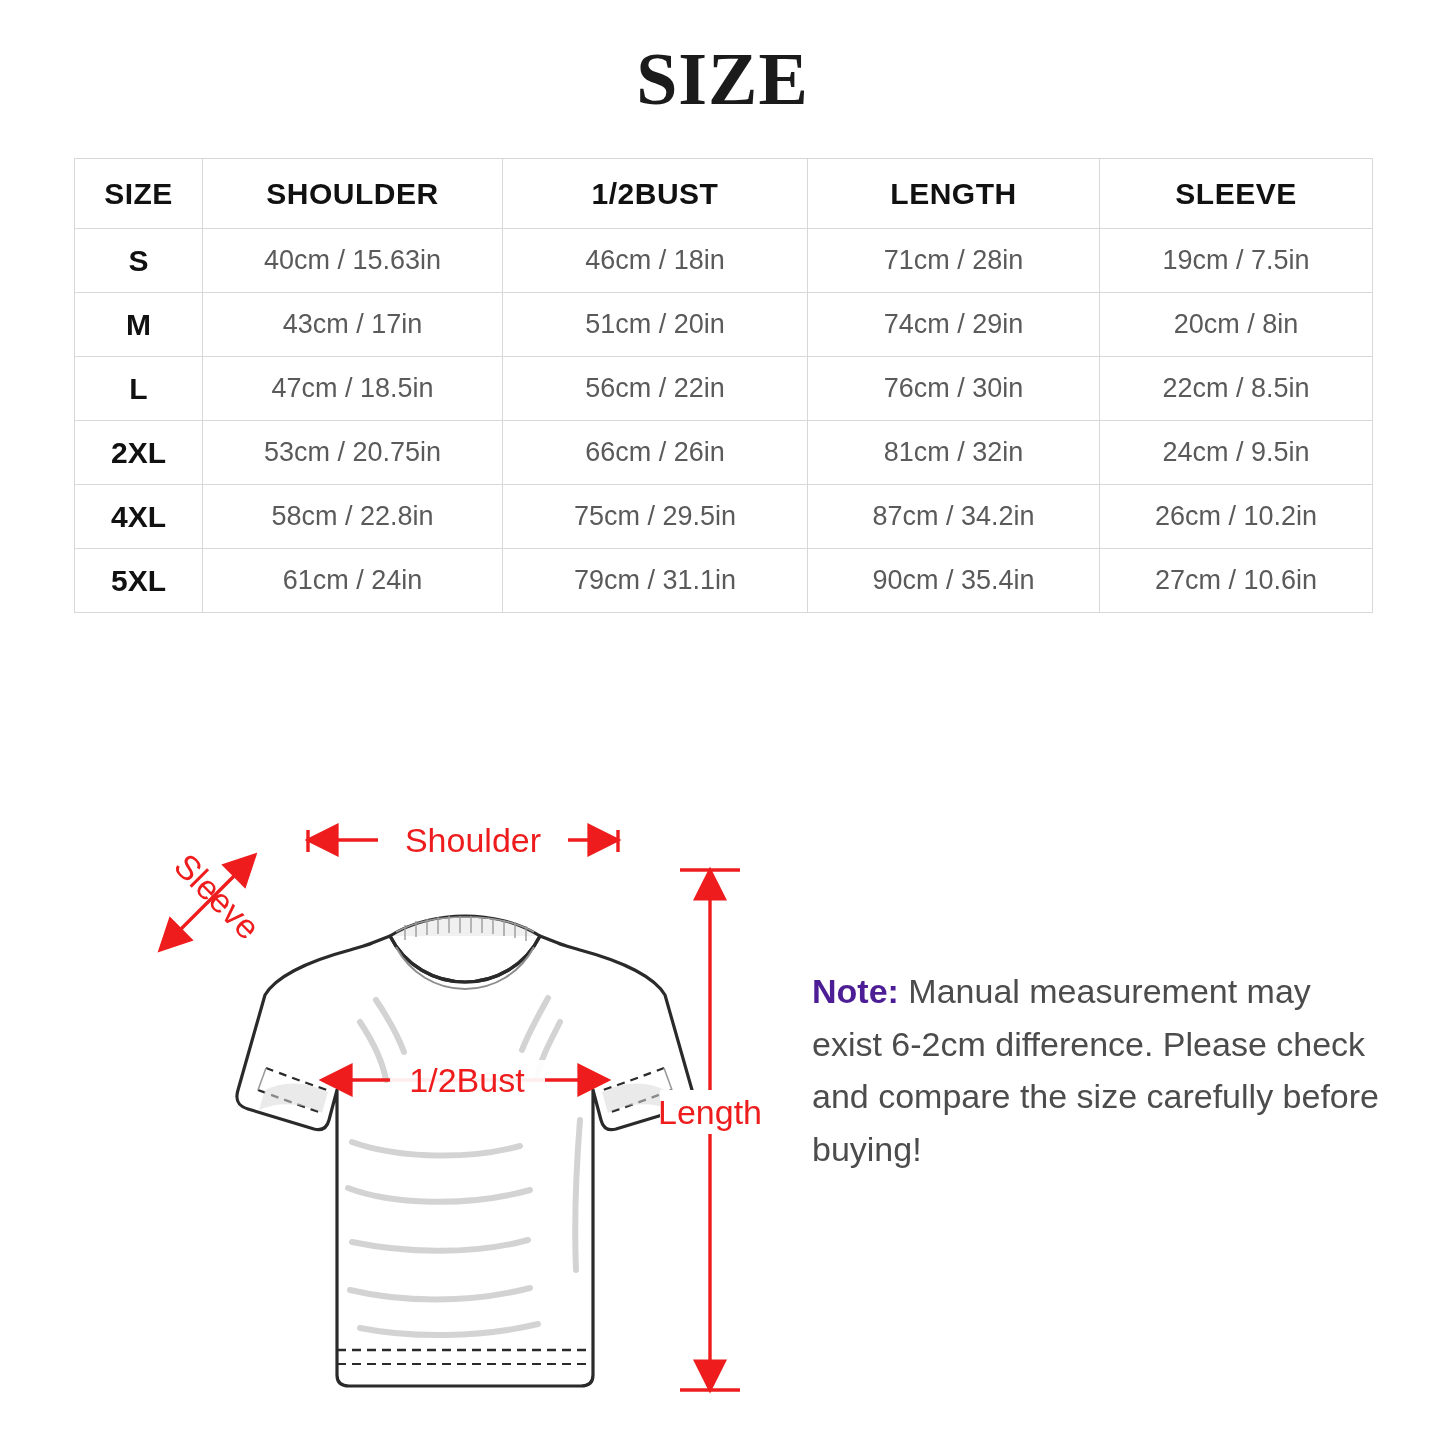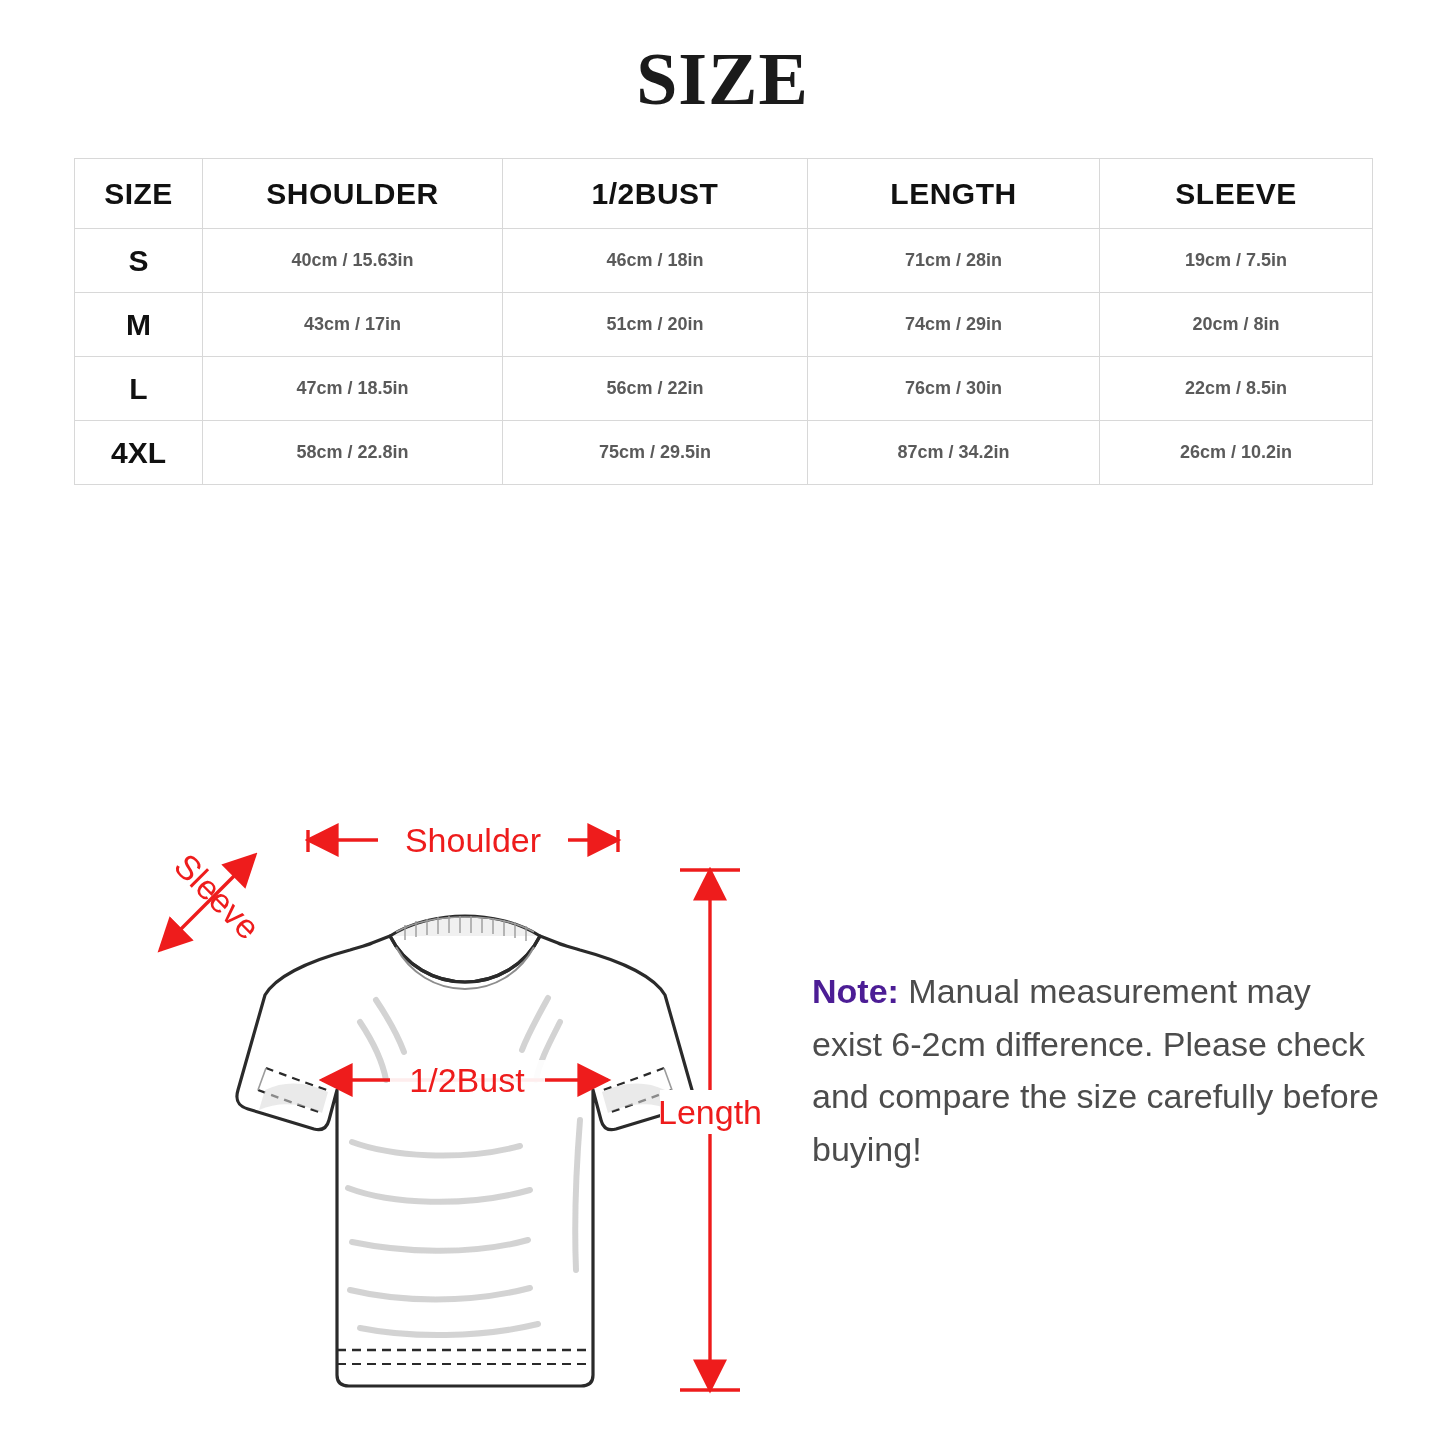--- a/index.html
+++ b/index.html
@@ -40,22 +40,22 @@
     width: 100%;
     border-collapse: collapse;
     table-layout: fixed;
   }
   table.size-table th, table.size-table td {
     border: 1px solid #d8d8d8;
     height: 64px;
     text-align: center;
     vertical-align: middle;
     color: #5a5a5a;
-    font-size: 18px;
-    font-weight: 700;
+    font-size: 27px;
+    font-weight: 400;
     padding: 0 4px;
   }
   table.size-table thead th {
     color: #111111;
     font-size: 30px;
     font-weight: 700;
     height: 70px;
     letter-spacing: 0.5px;
   }
   table.size-table tbody td.size-cell {
@@ -135,25 +135,39 @@
           <td>20cm / 8in</td>
         </tr>
         <tr>
           <td class="size-cell">L</td>
           <td>47cm / 18.5in</td>
           <td>56cm / 22in</td>
           <td>76cm / 30in</td>
           <td>22cm / 8.5in</td>
         </tr>
         <tr>
+          <td class="size-cell">2XL</td>
+          <td>53cm / 20.75in</td>
+          <td>66cm / 26in</td>
+          <td>81cm / 32in</td>
+          <td>24cm / 9.5in</td>
+        </tr>
+        <tr>
           <td class="size-cell">4XL</td>
           <td>58cm / 22.8in</td>
           <td>75cm / 29.5in</td>
           <td>87cm / 34.2in</td>
           <td>26cm / 10.2in</td>
+        </tr>
+        <tr>
+          <td class="size-cell">5XL</td>
+          <td>61cm / 24in</td>
+          <td>79cm / 31.1in</td>
+          <td>90cm / 35.4in</td>
+          <td>27cm / 10.6in</td>
         </tr>
       </tbody>
     </table>
   </div>
 
   <div class="diagram">
     <svg width="730" height="620" viewBox="0 0 730 620" xmlns="http://www.w3.org/2000/svg">
       <defs>
         <marker id="arrR" markerWidth="12" markerHeight="12" refX="9" refY="5" orient="auto">
           <path d="M0,0 L10,5 L0,10 z" fill="#ee1c1c"></path>

